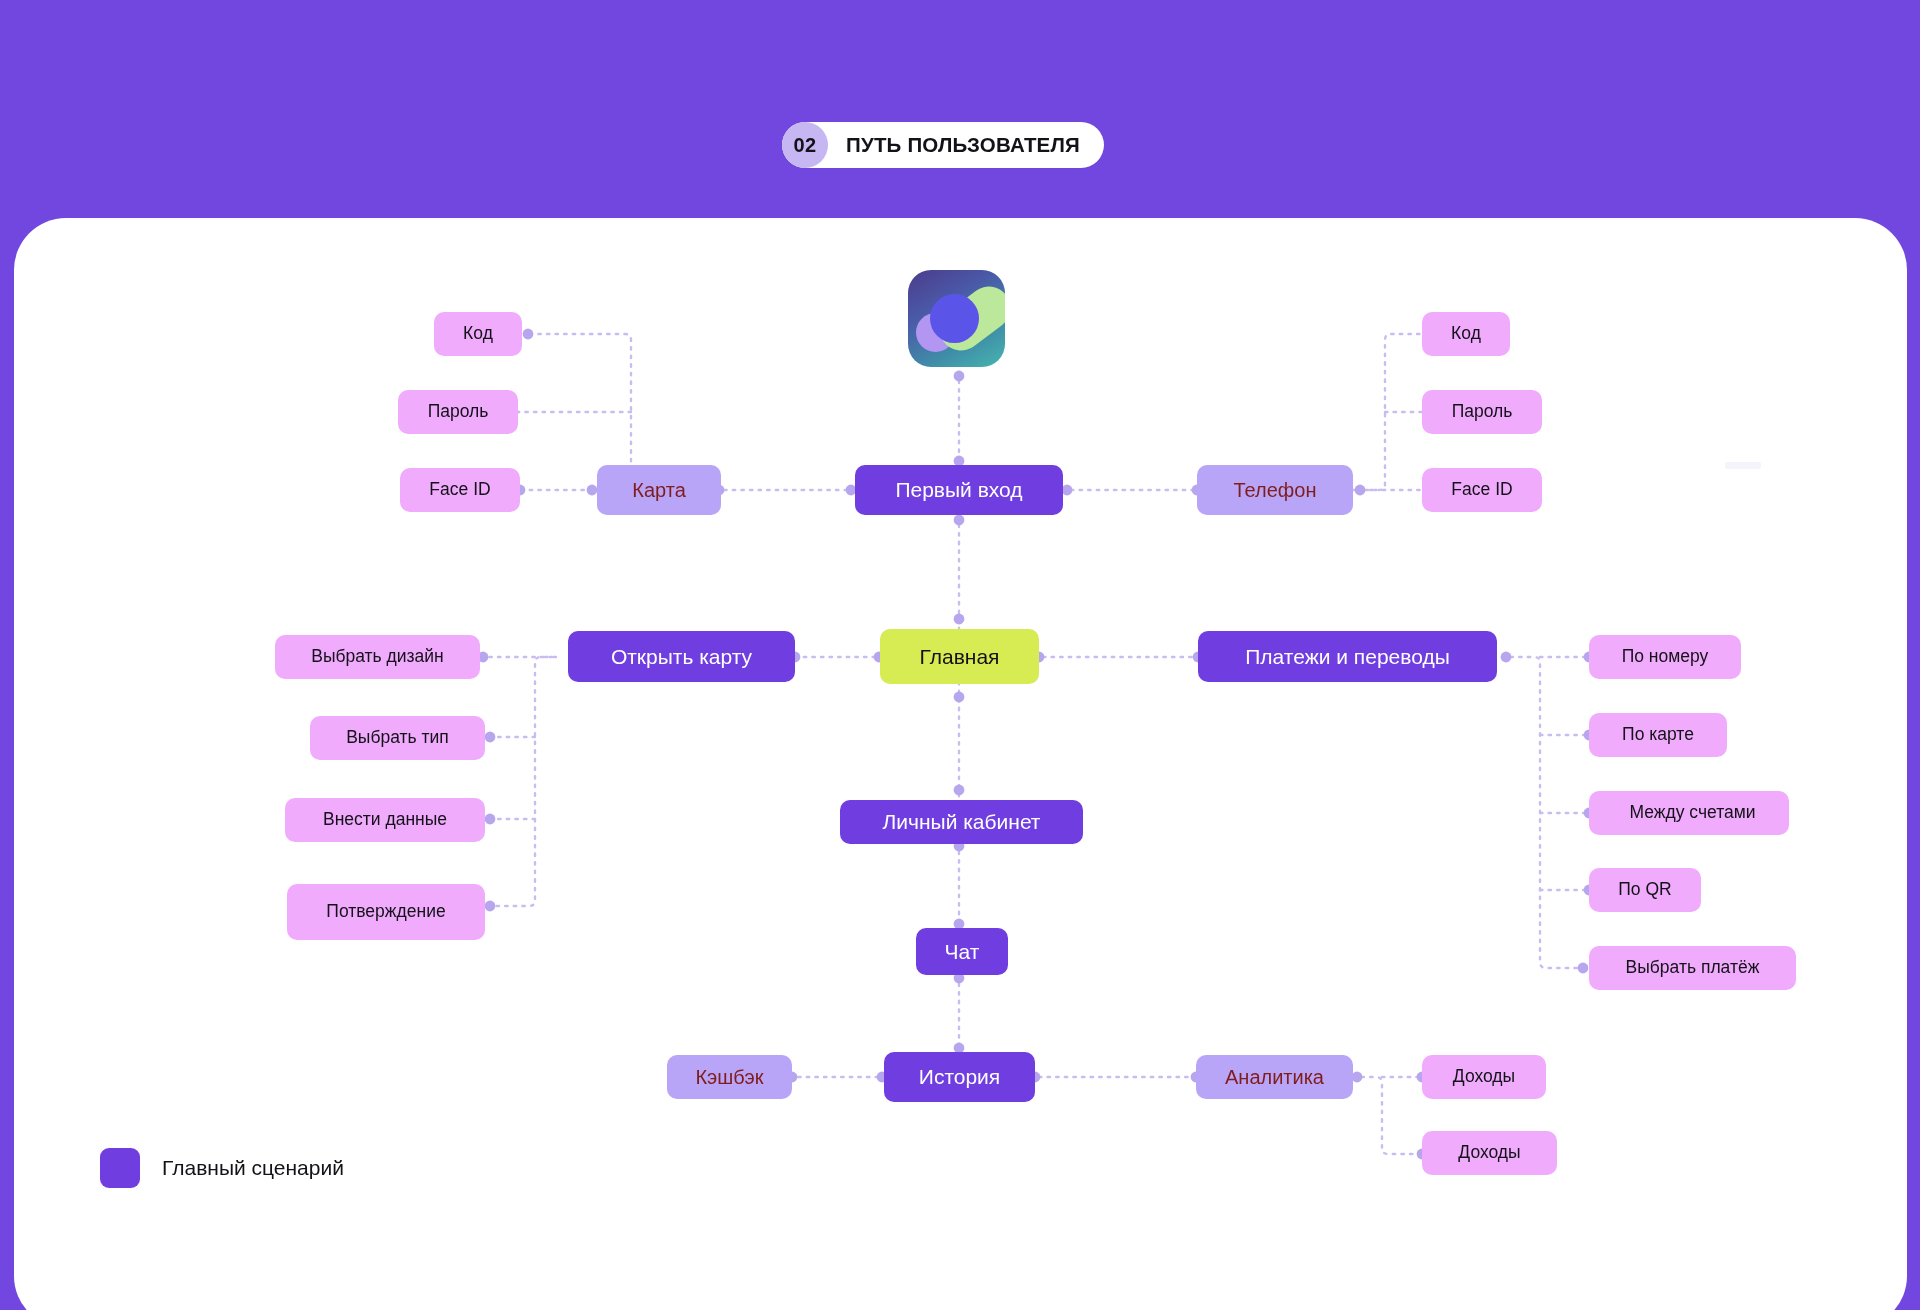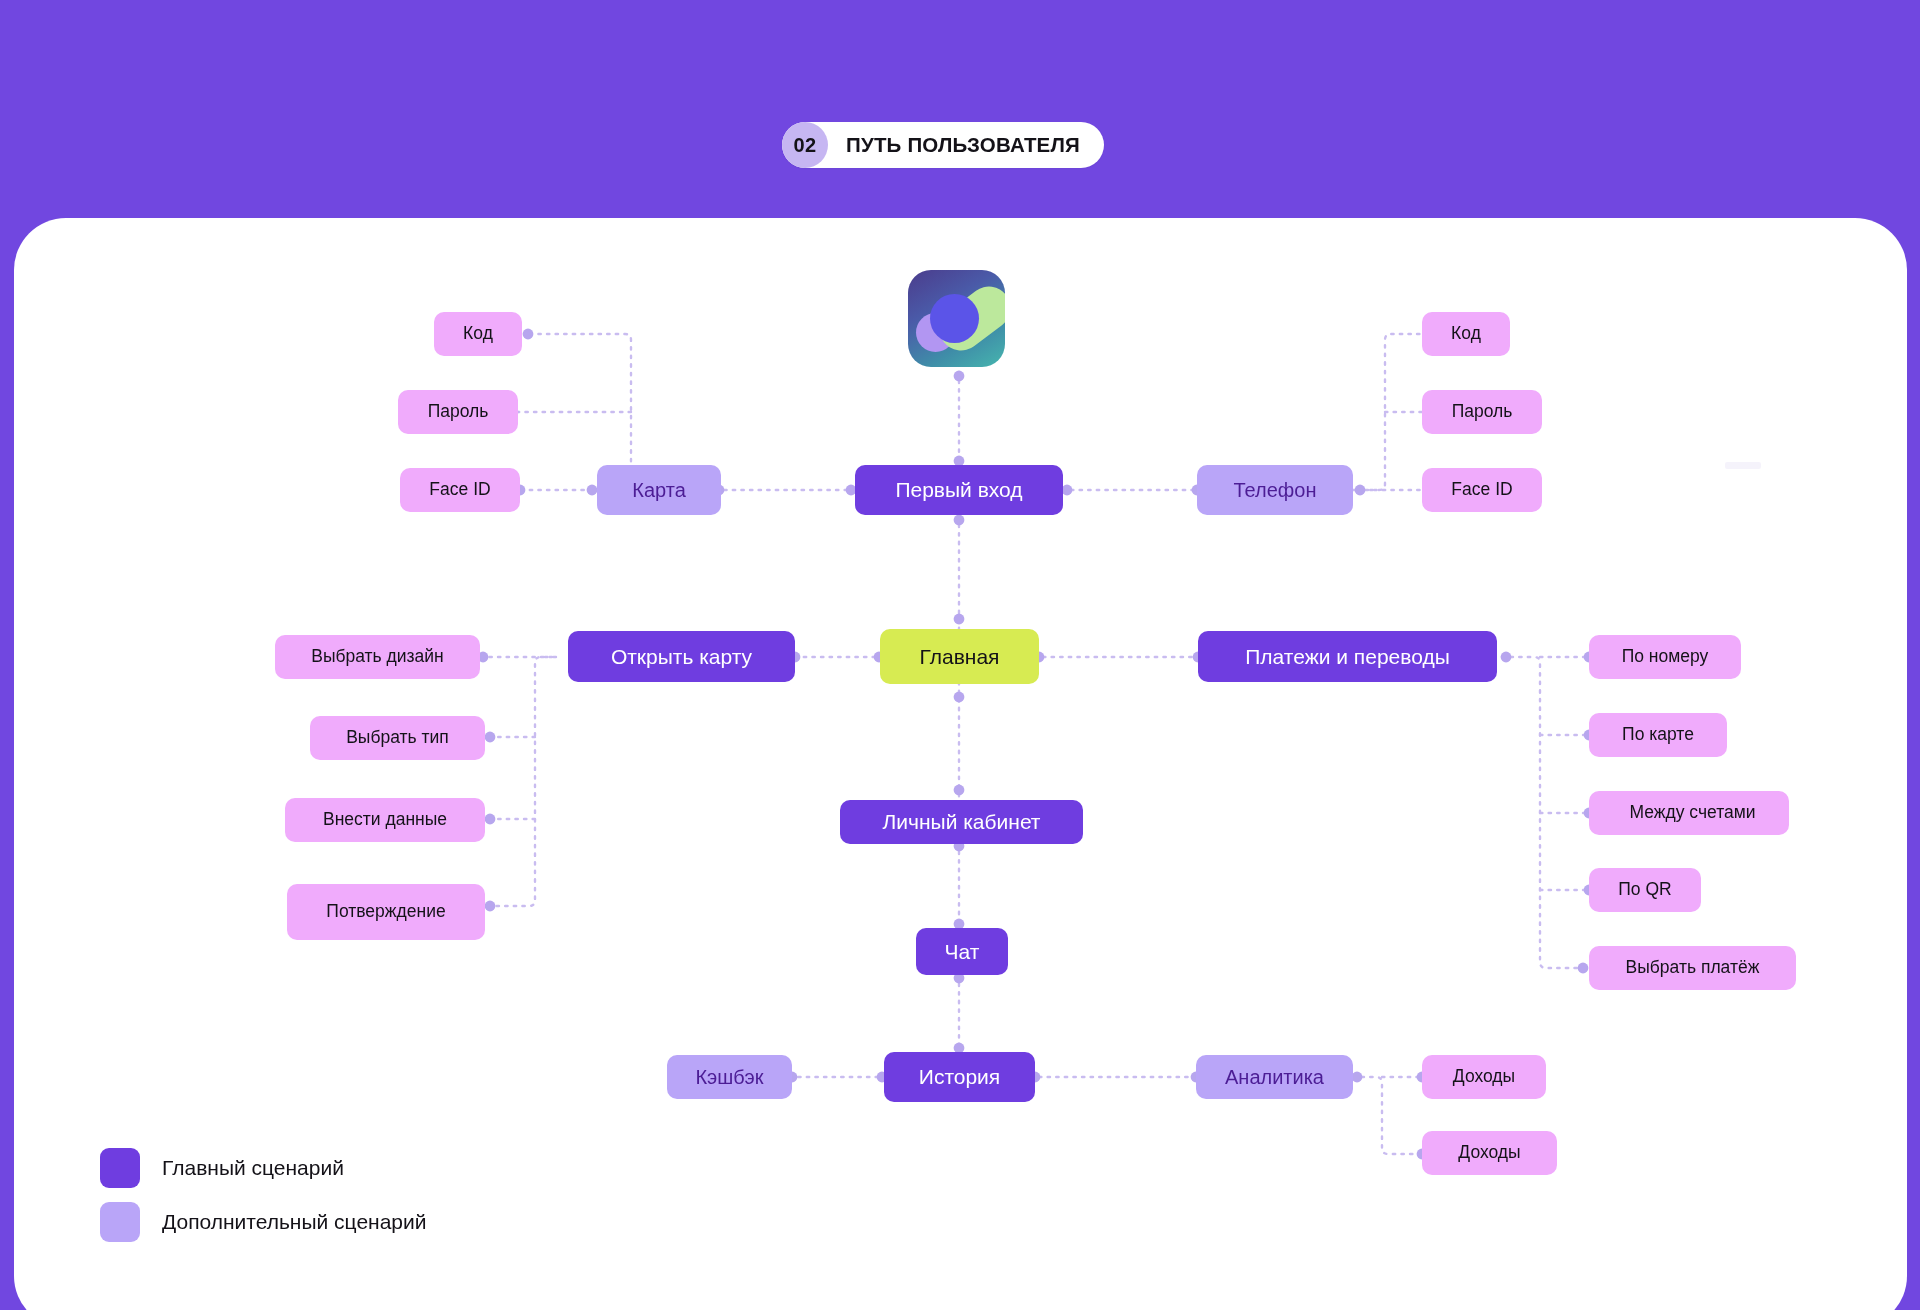--- a/index.html
+++ b/index.html
@@ -135,21 +135,21 @@
     text-align: center;
     line-height: 1.1;
   }
   .node-primary {
     background: #6F3DE0;
     color: #FFFFFF;
     font-size: 21px;
   }
   .node-mid {
     background: #B9A5F8;
-    color: #4c1d95;
+    color: #7f1d1d;
     font-size: 20px;
     justify-content: center;
   }
   .node-soft {
     background: #f0abfc;
     color: #141218;
     font-size: 17.5px;
   }
   .node-accent {
     background: #D7EB52;
@@ -390,17 +390,13 @@
   <span>Доходы</span>
 </div>
 
 <div id="faint-artifact"></div>
 
 <div id="legend">
   <div class="legend-row">
     <div class="legend-swatch main"></div>
     <div class="legend-label">Главный сценарий</div>
   </div>
-  <div class="legend-row">
-    <div class="legend-swatch extra"></div>
-    <div class="legend-label">Дополнительный сценарий</div>
-  </div>
 </div>
 
 </body></html>

